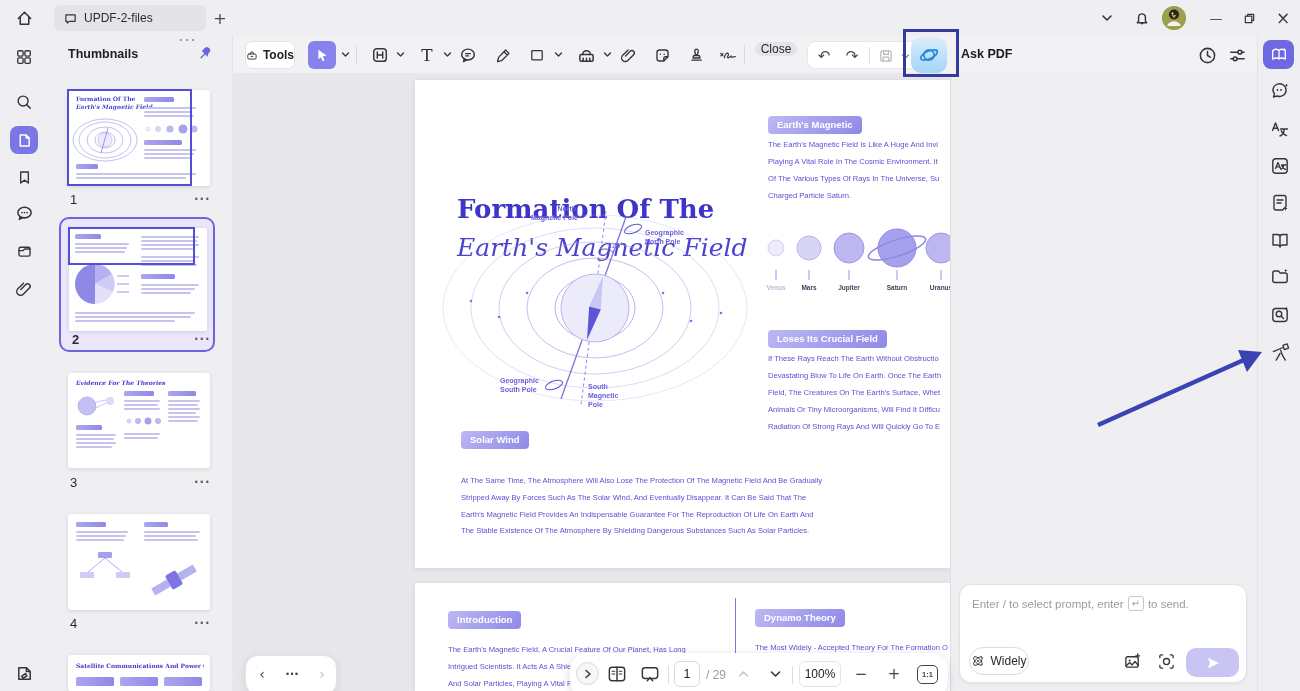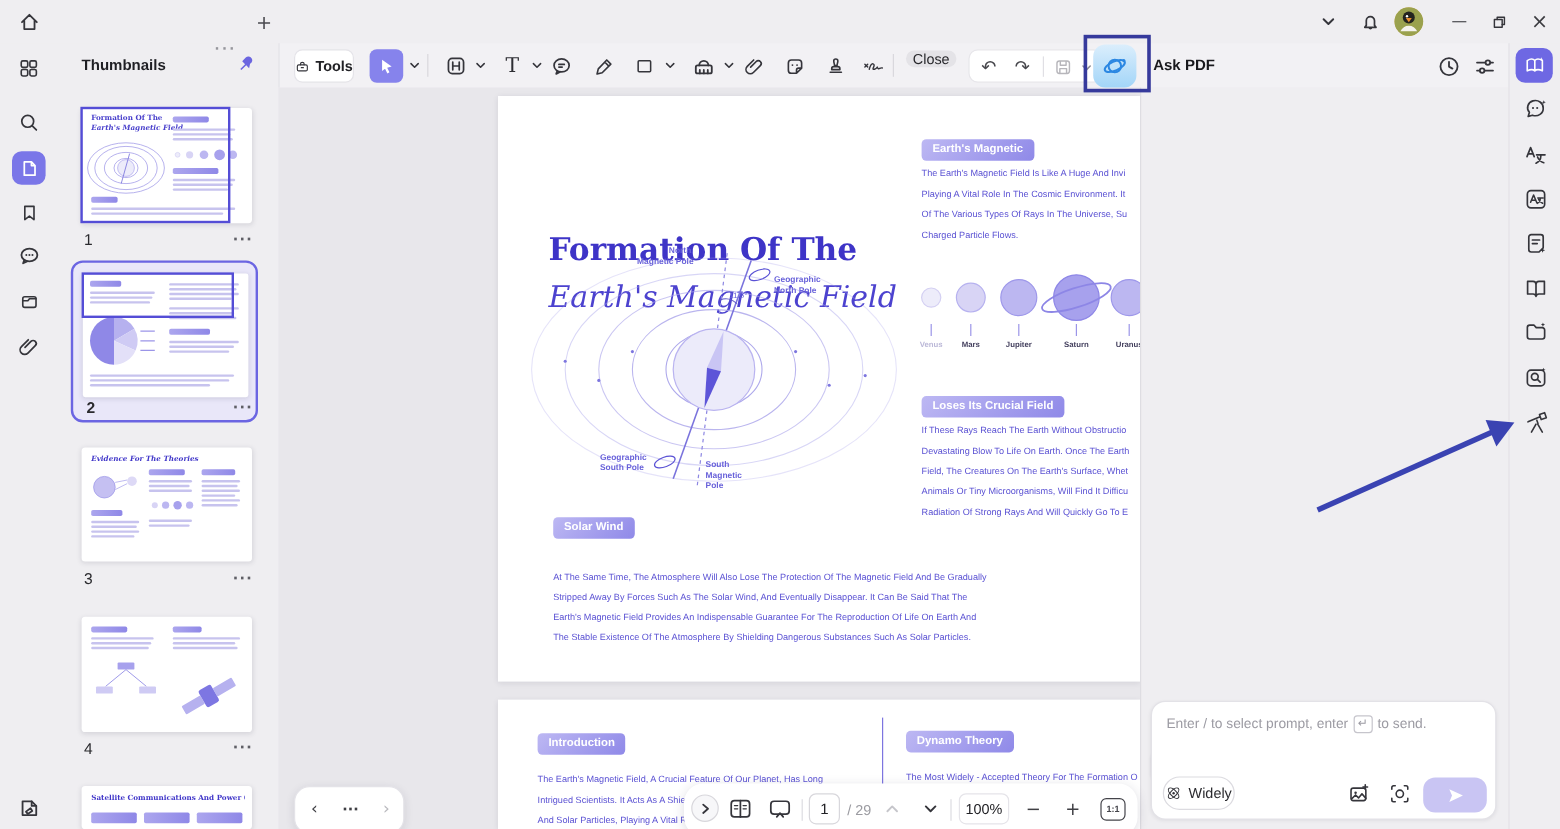--- a/index.html
+++ b/index.html
@@ -42,20 +42,26 @@
 </style>
 </head>
 <body>
 
 <div class="abs titlebar">
   <div class="abs ic" style="left:12px;top:6px;width:24px;height:24px">
     <svg width="19" height="19" viewBox="0 0 20 20">
         <path class="st" d="M3.5 10 L10 3.5 L16.5 10 M5.5 8.5 V16 h9 V8.5"></path>
       </svg>
   </div>
+  <div class="abs tab">
+    <svg width="13" height="13" viewBox="0 0 14 14">
+        <path class="st" style="stroke-width:1.3" d="M2 3 h10 v7 h-6 l-2.5 2 v-2 H2 z"></path>
+      </svg>
+    <span>UPDF-2-files</span>
+  </div>
   <div class="abs ic glyph" style="left:208px;top:6px;width:24px;height:24px;font-size:16px;color:#4a4a50">+</div>
 
   <div class="abs ic" style="left:1096px;top:7px;width:22px;height:22px">
     <svg width="12" height="8" viewBox="0 0 12 8">
         <polyline class="st" points="2,2 6,6 10,2"></polyline>
       </svg>
   </div>
   <div class="abs ic" style="left:1130px;top:6px;width:24px;height:24px">
     <svg width="18" height="18" viewBox="0 0 20 20">
         <path class="st" d="M6.2 13.5 v-4.3 a3.8 3.8 0 0 1 7.6 0 v4.3 l1.4 1.8 h-10.4 z M8.8 15.6 a1.3 1.3 0 0 0 2.4 0"></path>
@@ -478,21 +484,21 @@
         <text x="148" y="196">South</text>
         <text x="148" y="205">Magnetic</text>
         <text x="148" y="214">Pole</text>
       </g>
     </svg>
 
     <div class="badge" style="left:353px;top:36px">Earth's Magnetic</div>
     <div class="dline" style="left:353px;top:60px">The Earth's Magnetic Field Is Like A Huge And Invi</div>
     <div class="dline" style="left:353px;top:77px">Playing A Vital Role In The Cosmic Environment. It</div>
     <div class="dline" style="left:353px;top:94px">Of The Various Types Of Rays In The Universe, Su</div>
-    <div class="dline" style="left:353px;top:111px">Charged Particle Flows.</div>
+    <div class="dline" style="left:353px;top:111px">Charged Particle Saturn.</div>
 
     <div class="abs" style="left:345px;top:146px;width:200px;height:72px">
       <svg width="200" height="54" viewBox="0 0 200 54">
         <circle cx="16" cy="22" r="8" fill="#edecfa" stroke="#d4d0f2"></circle>
         <circle cx="49" cy="22" r="12" fill="#d8d4f5" stroke="#b6b1ef"></circle>
         <circle cx="89" cy="22" r="15" fill="#bcb7f1" stroke="#9e98ea"></circle>
         <circle cx="137" cy="22" r="19" fill="#a7a1ed" stroke="#8e87e7"></circle>
         <ellipse cx="137" cy="22" rx="30" ry="8" fill="none" stroke="#8d86e6" stroke-width="1.5" transform="rotate(-18 137 22)"></ellipse>
         <circle cx="181" cy="22" r="15" fill="#bcb7f1" stroke="#9e98ea"></circle>
         <g stroke="#9b95e8" stroke-width="1">

